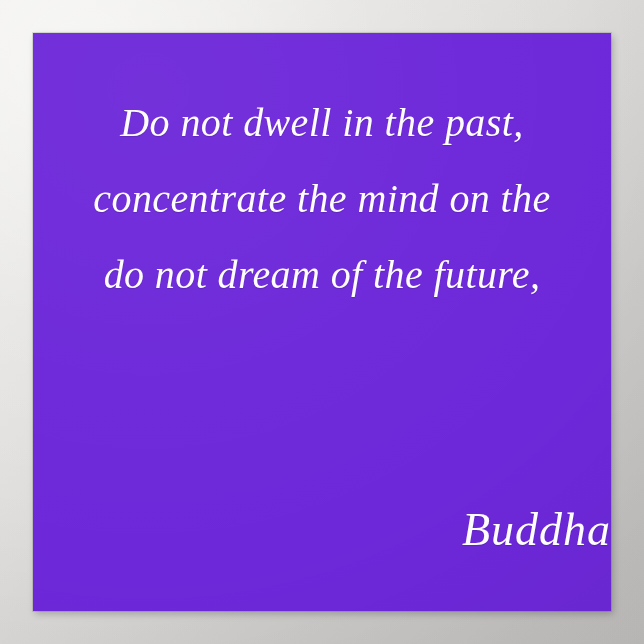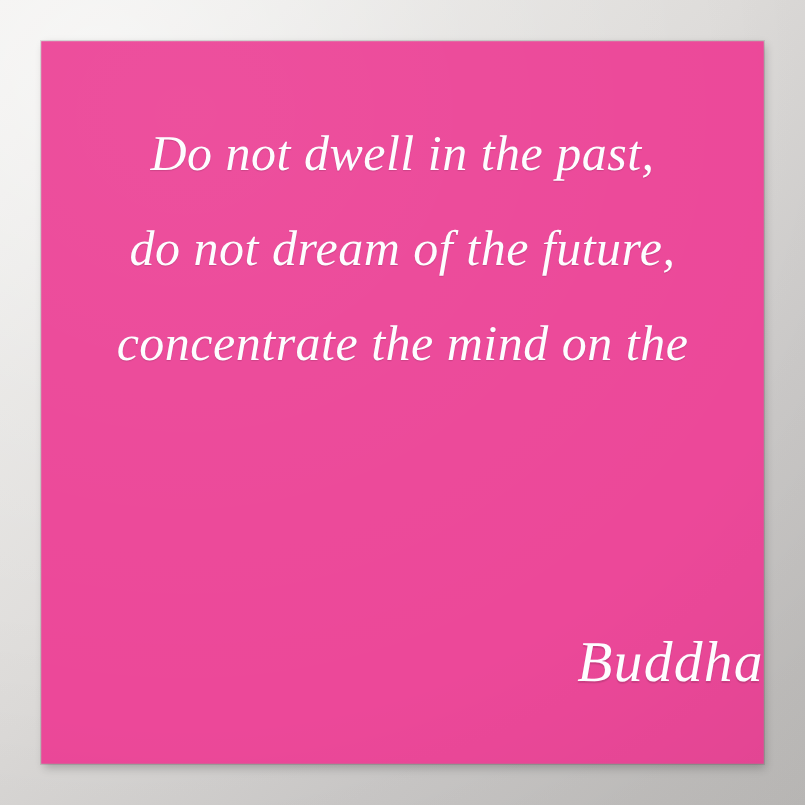--- a/index.html
+++ b/index.html
@@ -43,21 +43,21 @@
     pointer-events: none;
   }
 
   
   .poster {
     position: absolute;
     left: 33px;
     top: 33px;
     width: 578px;
     height: 578px;
-    background: #ec4899;
+    background: #6d28d9;
     box-shadow:
       0 0 0 1px rgba(0,0,0,0.10),
       2px 3px 7px rgba(0,0,0,0.22);
     overflow: hidden;
   }
 
   
   .poster-sheen {
     position: absolute;
     inset: 0;
@@ -120,20 +120,20 @@
 
   <div class="mat"></div>
   <div class="mat-shade"></div>
 
   <div class="poster">
 
     <div class="poster-sheen"></div>
 
     <div class="quote-block">
       <div class="quote-line">Do not dwell in the past,</div>
+      <div class="quote-line">concentrate the mind on the</div>
       <div class="quote-line">do not dream of the future,</div>
-      <div class="quote-line">concentrate the mind on the</div>
     </div>
 
     <div class="attribution">Buddha</div>
 
   </div>
 </div>
 
 </body></html>

